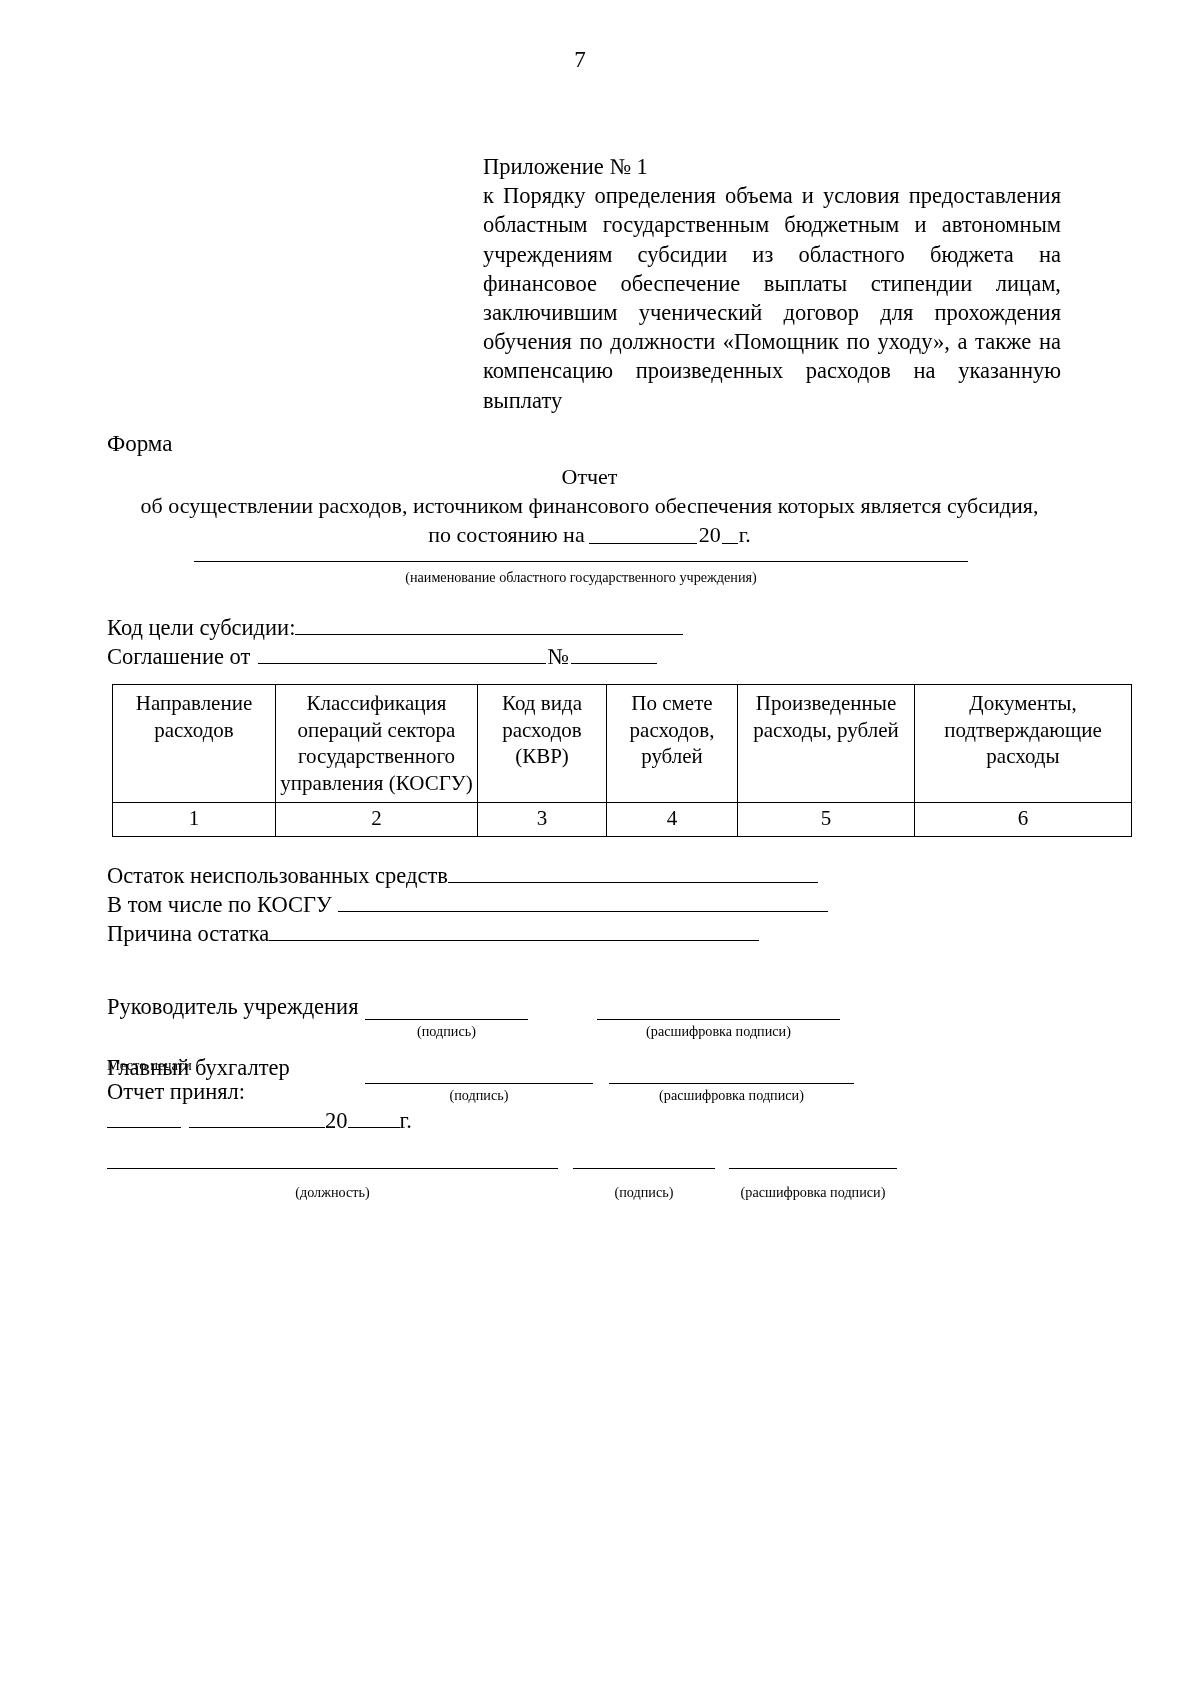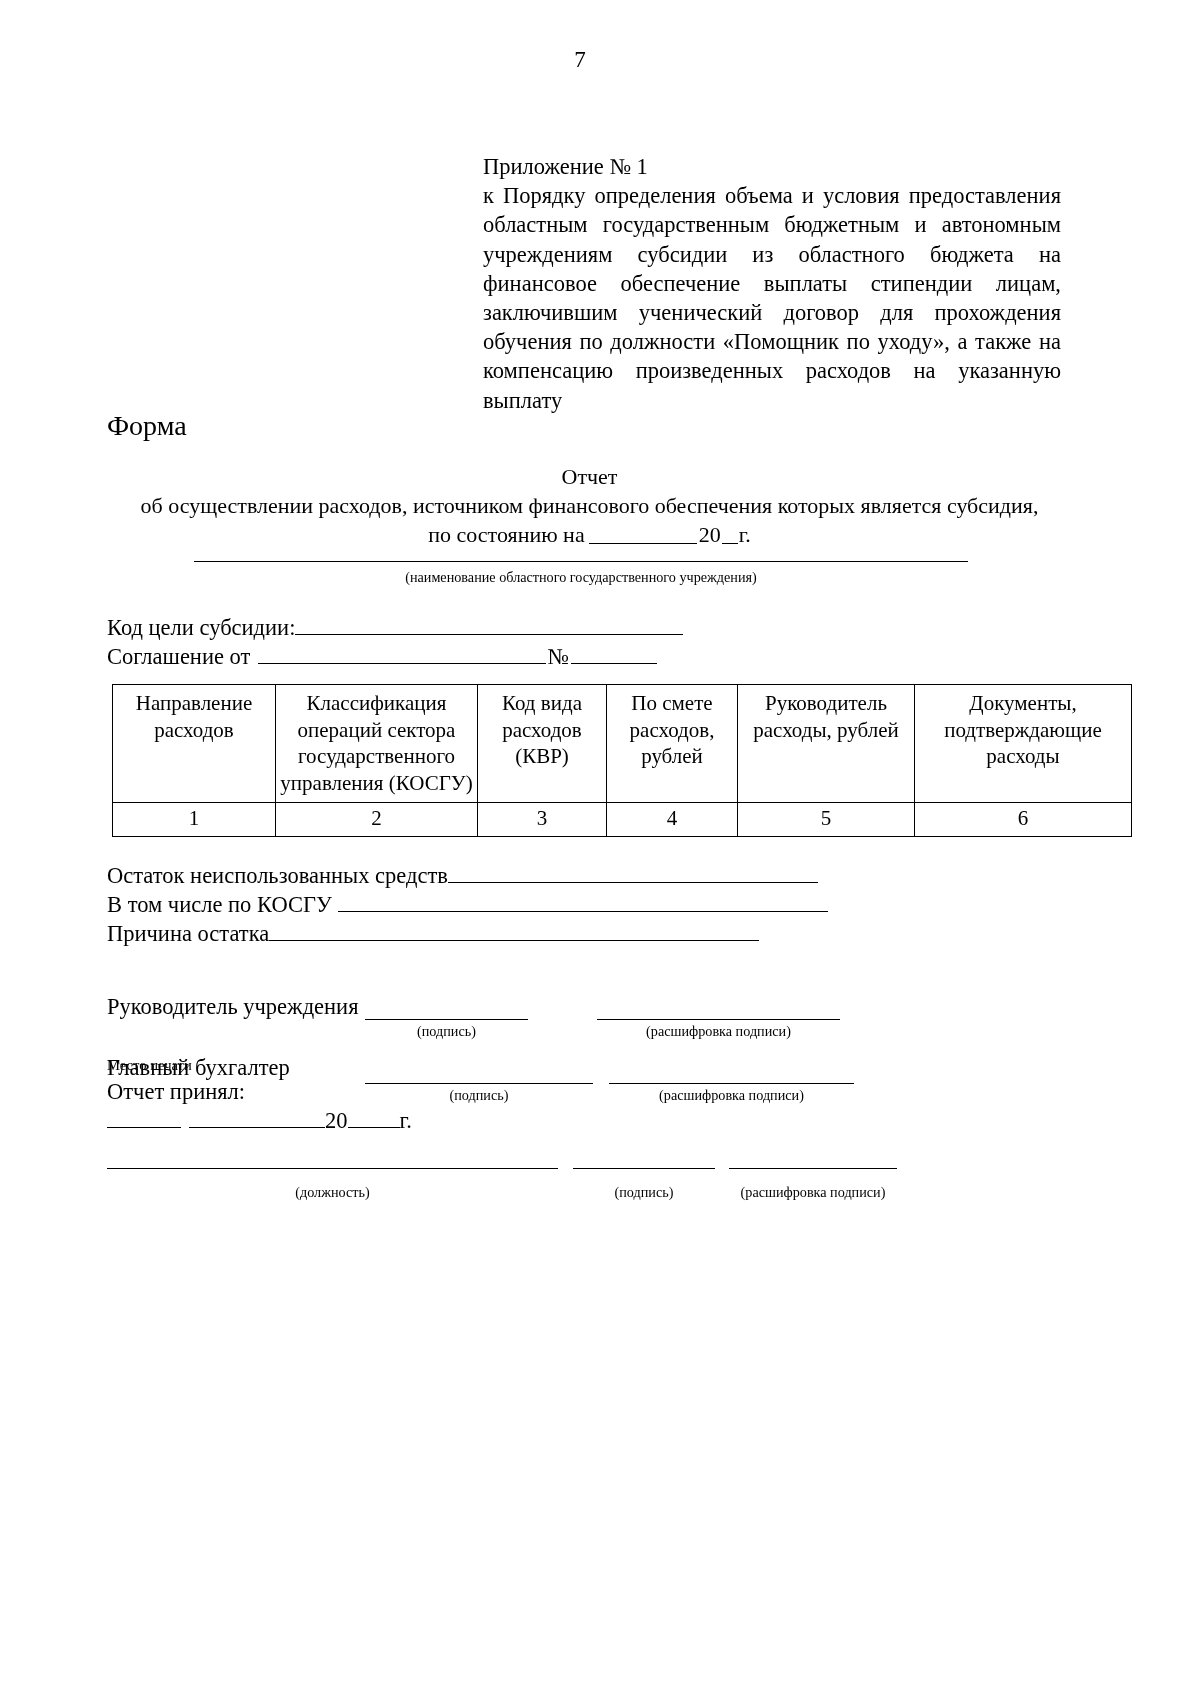--- a/index.html
+++ b/index.html
@@ -51,22 +51,22 @@
   }
   .appendix-body {
     text-align: justify;
     text-align-last: left;
   }
 
   
   .forma {
     position: absolute;
     left: 107px;
-    top: 412px;
-    font-size: 28px;
+    top: 432px;
+    font-size: 23px;
     line-height: 1;
   }
 
   
   .report-title-wrap {
     position: absolute;
     left: 107px;
     top: 462px;
     width: 965px;
     text-align: center;
@@ -325,21 +325,21 @@
     </div>
   </div>
 
   <table class="report-table">
     <thead>
       <tr>
         <th class="col1">Направление расходов</th>
         <th class="col2">Классификация операций сектора государственного управления (КОСГУ)</th>
         <th class="col3">Код вида расходов (КВР)</th>
         <th class="col4">По смете расходов, рублей</th>
-        <th class="col5">Руководитель расходы, рублей</th>
+        <th class="col5">Произведенные расходы, рублей</th>
         <th class="col6">Документы, подтверждающие расходы</th>
       </tr>
     </thead>
     <tbody>
       <tr>
         <td class="numrow">1</td>
         <td class="numrow">2</td>
         <td class="numrow">3</td>
         <td class="numrow">4</td>
         <td class="numrow">5</td>

